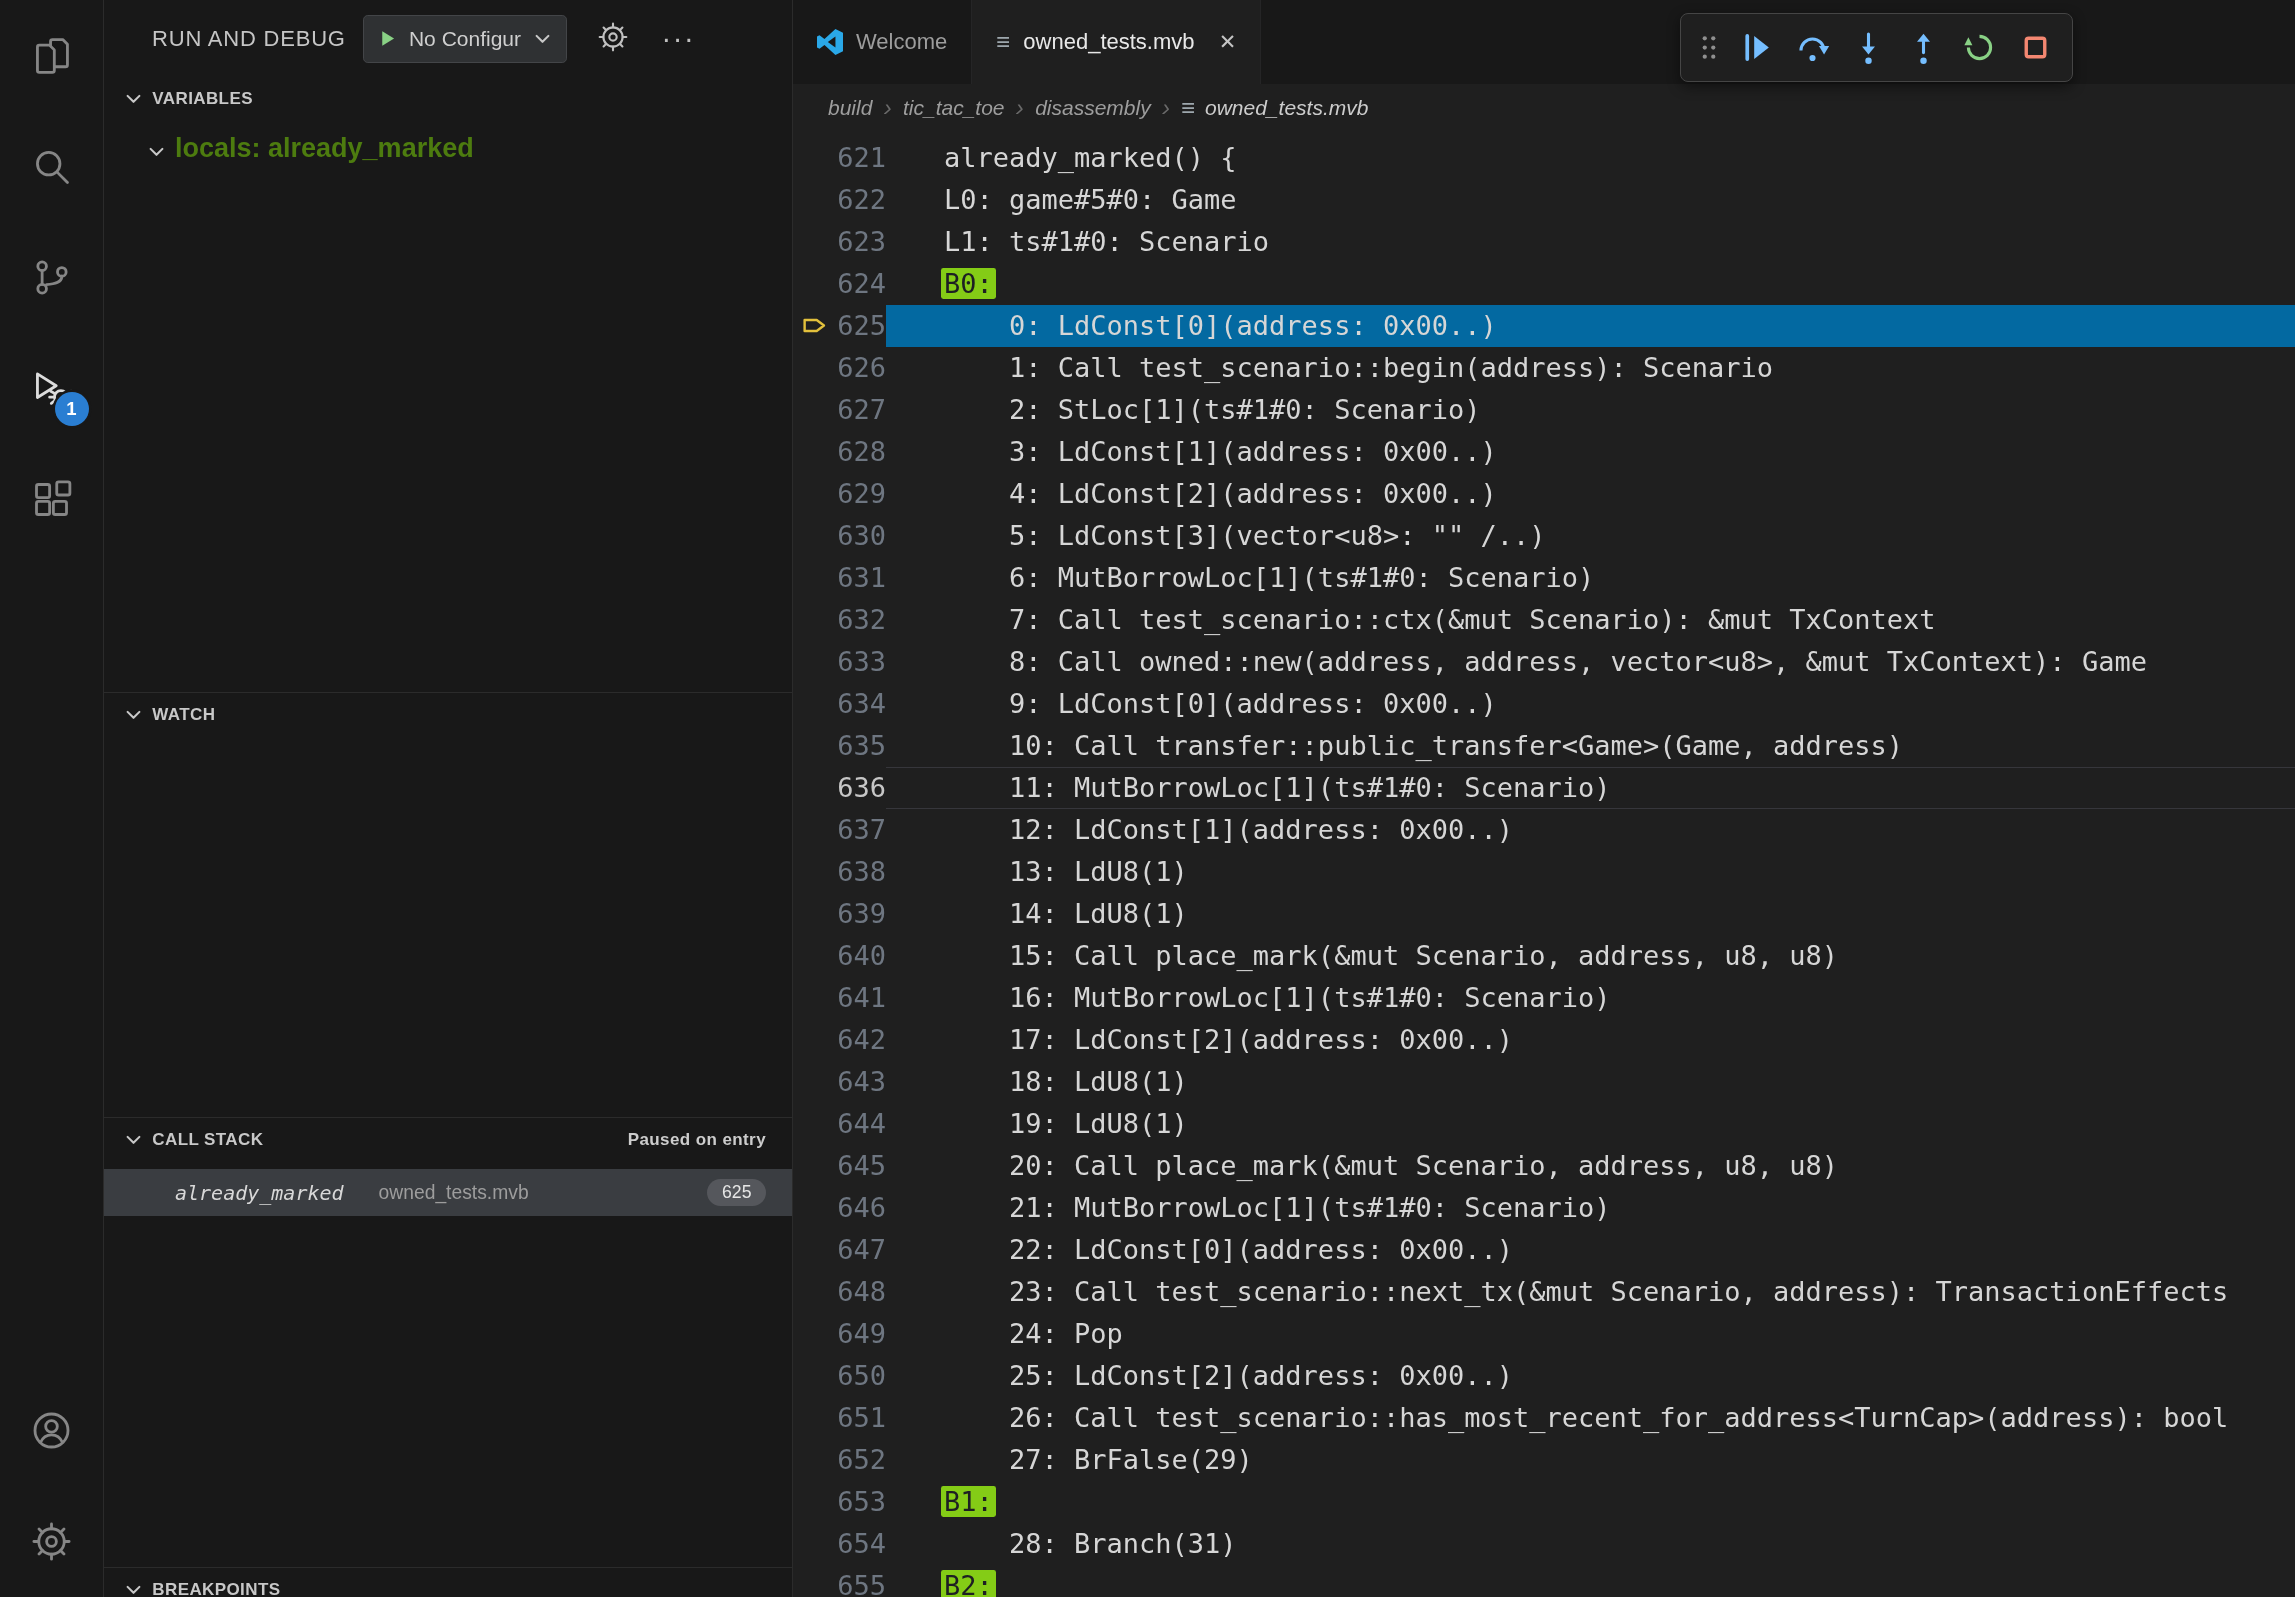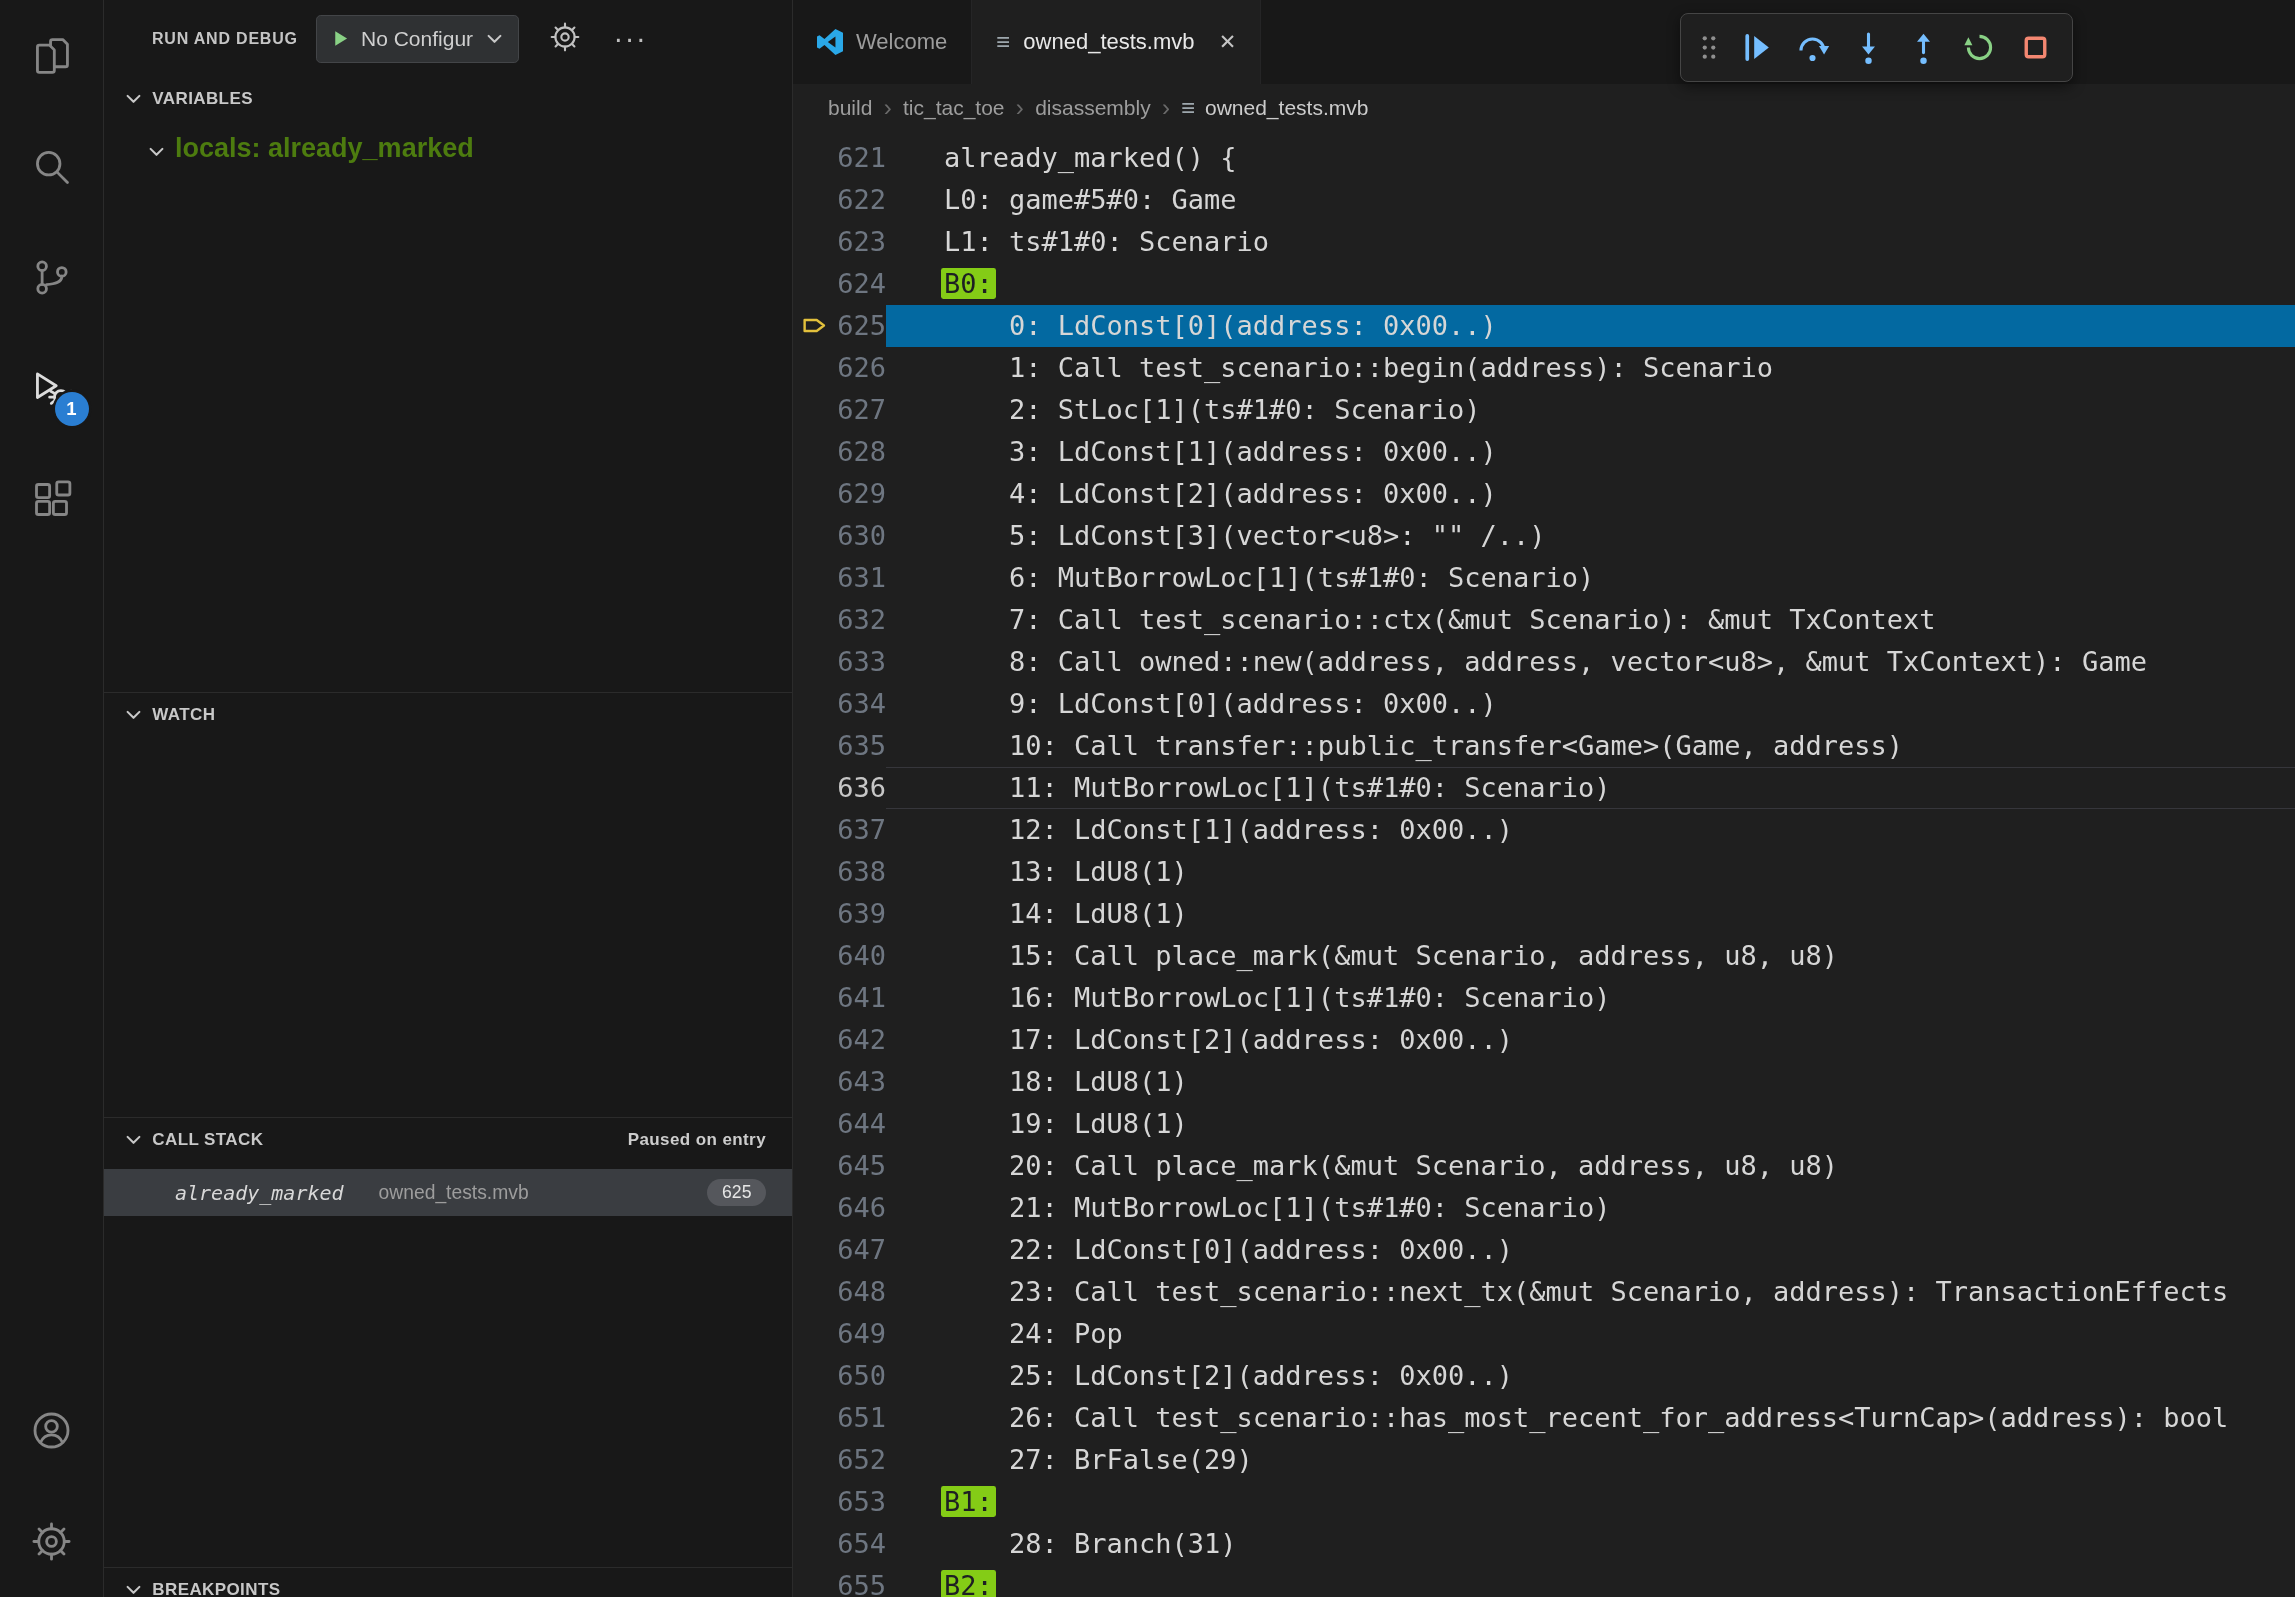--- a/index.html
+++ b/index.html
@@ -16,21 +16,21 @@
   .ab-item svg { width:45px; height:45px; stroke:currentColor; fill:none; stroke-width:1.5;
                  stroke-linecap:round; stroke-linejoin:round; }
   .badge { position:absolute; right:14.5px; bottom:17.7px; min-width:34px; height:34px; border-radius:17px;
            background:#2a7ed2; color:#fff; font:600 18.5px "Liberation Sans",sans-serif;
            display:flex; align-items:center; justify-content:center; box-shadow:0 0 0 2.4px #181818; }
   .ab-spacer { flex:1; }
 
   
   .sidebar { width:688px; flex:0 0 688px; background:#181818; display:flex; flex-direction:column; overflow:hidden; }
   .sb-header { height:77px; flex:0 0 77px; display:flex; align-items:center; padding-left:48px; }
-  .sb-title { font-size:16px; font-weight:700; letter-spacing:0.8px; color:#c5c5c5; white-space:nowrap; }
+  .sb-title { font-size:22px; font-weight:400; letter-spacing:0.8px; color:#c5c5c5; white-space:nowrap; }
   .launch { height:48px; display:flex; align-items:center; gap:10.5px; background:#2f3133;
             border:0.8px solid #434548; border-radius:4.8px; padding:0 13px; margin-left:17.7px; cursor:pointer; }
   .launch .play-icon svg { width:21px; height:21px; display:block; }
   .launch-label { font-size:21px; color:#cfcfcf; white-space:nowrap; }
   .chev { width:21px; height:21px; }
   .chev svg { width:100%; height:100%; stroke:#c8c8c8; fill:none; stroke-width:1.6; stroke-linecap:round; stroke-linejoin:round; }
   .sb-gear { margin-left:29px; color:#c0c0c0; cursor:pointer; }
   .sb-gear svg { width:34px; height:34px; stroke:currentColor; fill:none; stroke-width:1.5; stroke-linecap:round; }
   .sb-dots { margin-left:32px; color:#c0c0c0; font-size:29px; line-height:29px; cursor:pointer; letter-spacing:1.6px; }
 
@@ -55,21 +55,21 @@
             background:#1f1f1f; position:relative; overflow:hidden; }
   .tabstrip { height:84px; flex:0 0 84px; background:#181818; display:flex; align-items:stretch; }
   .tab { display:flex; align-items:center; gap:13px; padding:8px 24px; font-size:22px; color:#9d9d9d;
          border-right:0.8px solid #252526; cursor:pointer; white-space:nowrap; }
   .tab.active { background:#1f1f1f; color:#e8e8e8; }
   .tab .logo svg { width:26px; height:26px; display:block; }
   .file-glyph { font-size:24px; color:#9da7ad; }
   .tab-close { margin-left:11.3px; font-size:21px; color:#c5c5c5; }
 
   .breadcrumbs { height:48px; flex:0 0 48px; display:flex; align-items:center; padding-left:35px;
-                 gap:11.3px; font-size:21px; color:#9d9d9d; background:#1f1f1f; }
+                 gap:11.3px; font-size:21px; color:#9d9d9d; background:#1f1f1f;font-style:italic; }
   .crumb { cursor:pointer; white-space:nowrap; display:flex; align-items:center; gap:9.7px; }
   .crumb.last { color:#cccccc; }
   .crumb-sep { color:#6a6a6a; font-size:24px; }
 
   
   .dbg-toolbar { position:absolute; top:13px; left:887px; height:69px; display:flex; align-items:center;
                  gap:4.8px; padding:0 11.3px; background:#1f1f1f; border:0.8px solid #454545; border-radius:8px;
                  box-shadow:0 4.8px 13px rgba(0,0,0,.45); z-index:10; }
   .tb-btn { width:51px; height:51px; display:flex; align-items:center; justify-content:center;
             border-radius:6.4px; cursor:pointer; }

